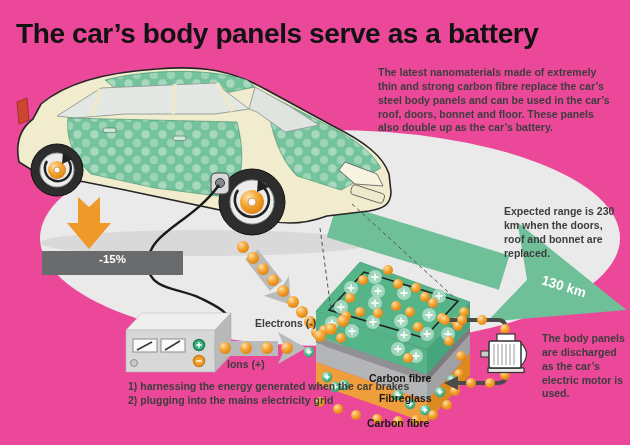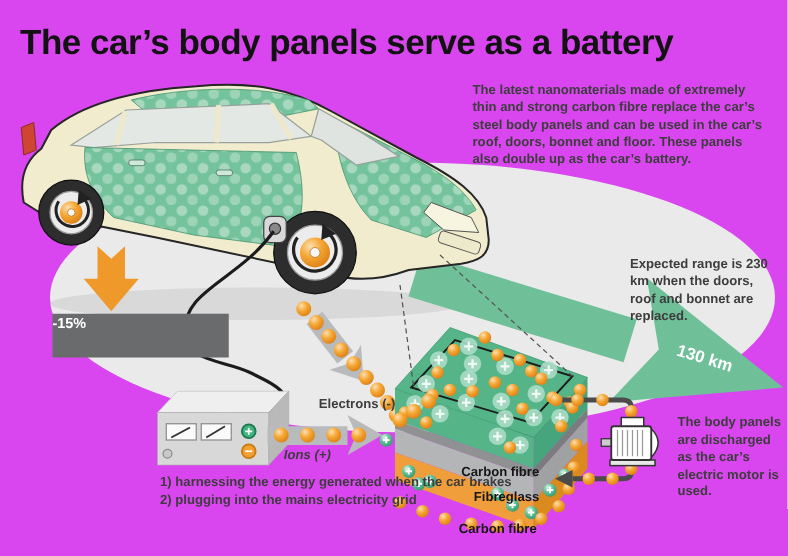--- a/index.html
+++ b/index.html
@@ -1,30 +1,30 @@
 <!DOCTYPE html>
 <html><head>
 <meta charset="utf-8">
 <style>
   html,body{margin:0;padding:0;background:#fff;}
-  .stage{position:relative;width:630px;height:445px;background:#d946ef;overflow:hidden;
+  .stage{position:relative;width:630px;height:445px;background:#ec4899;overflow:hidden;
          font-family:"Liberation Sans",sans-serif;}
   svg.art{position:absolute;left:0;top:0;}
   .title{position:absolute;left:16px;top:18px;margin:0;font-size:28px;font-weight:700;
          letter-spacing:-0.4px;color:#121212;white-space:nowrap;}
   .txt{position:absolute;margin:0;font-weight:700;color:#3d3d3d;font-size:10.5px;line-height:1.32;}
   .intro{left:378px;top:66px;width:236px;}
-  .badge{position:absolute;left:42px;top:251px;width:141px;height:35px;background:#6a6b6d;
-         color:#fff;font-weight:700;font-size:11.5px;line-height:17px;}
+  .badge{position:absolute;left:42px;top:251px;width:141px;height:24px;background:#6a6b6d;
+         color:#fff;font-weight:700;font-size:11.5px;text-align:center;line-height:17px;}
   .weight{left:42px;top:273px;width:132px;}
   .range{left:504px;top:205px;width:112px;}
   .km{position:absolute;left:541px;top:279px;color:#fff;font-weight:700;font-size:13.5px;
       transform:rotate(17deg);white-space:nowrap;}
   .electrons{left:214px;top:317px;white-space:nowrap;padding-left:41px;}
-  .ions{left:227px;top:358px;white-space:nowrap;font-style:italic;}
+  .ions{left:227px;top:358px;white-space:nowrap;}
   .layer{position:absolute;font-size:10.5px;font-weight:700;color:#161616;white-space:nowrap;margin-top:28px;}
   .l-top{left:369px;top:344px;}
   .l-mid{left:379px;top:364px;}
   .l-bot{left:367px;top:389px;}
   .recharge{left:128px;top:380px;width:290px;}
   .recharge span{display:block;}
   .discharge{left:542px;top:332px;width:88px;}
 </style>
 </head>
 <body>

